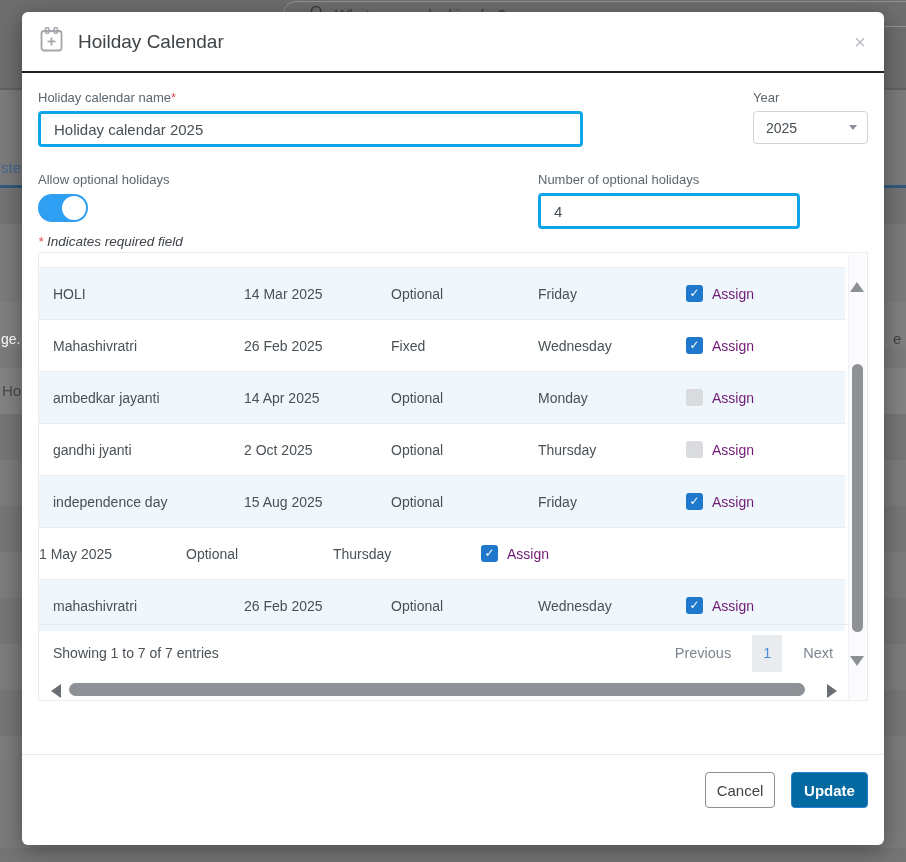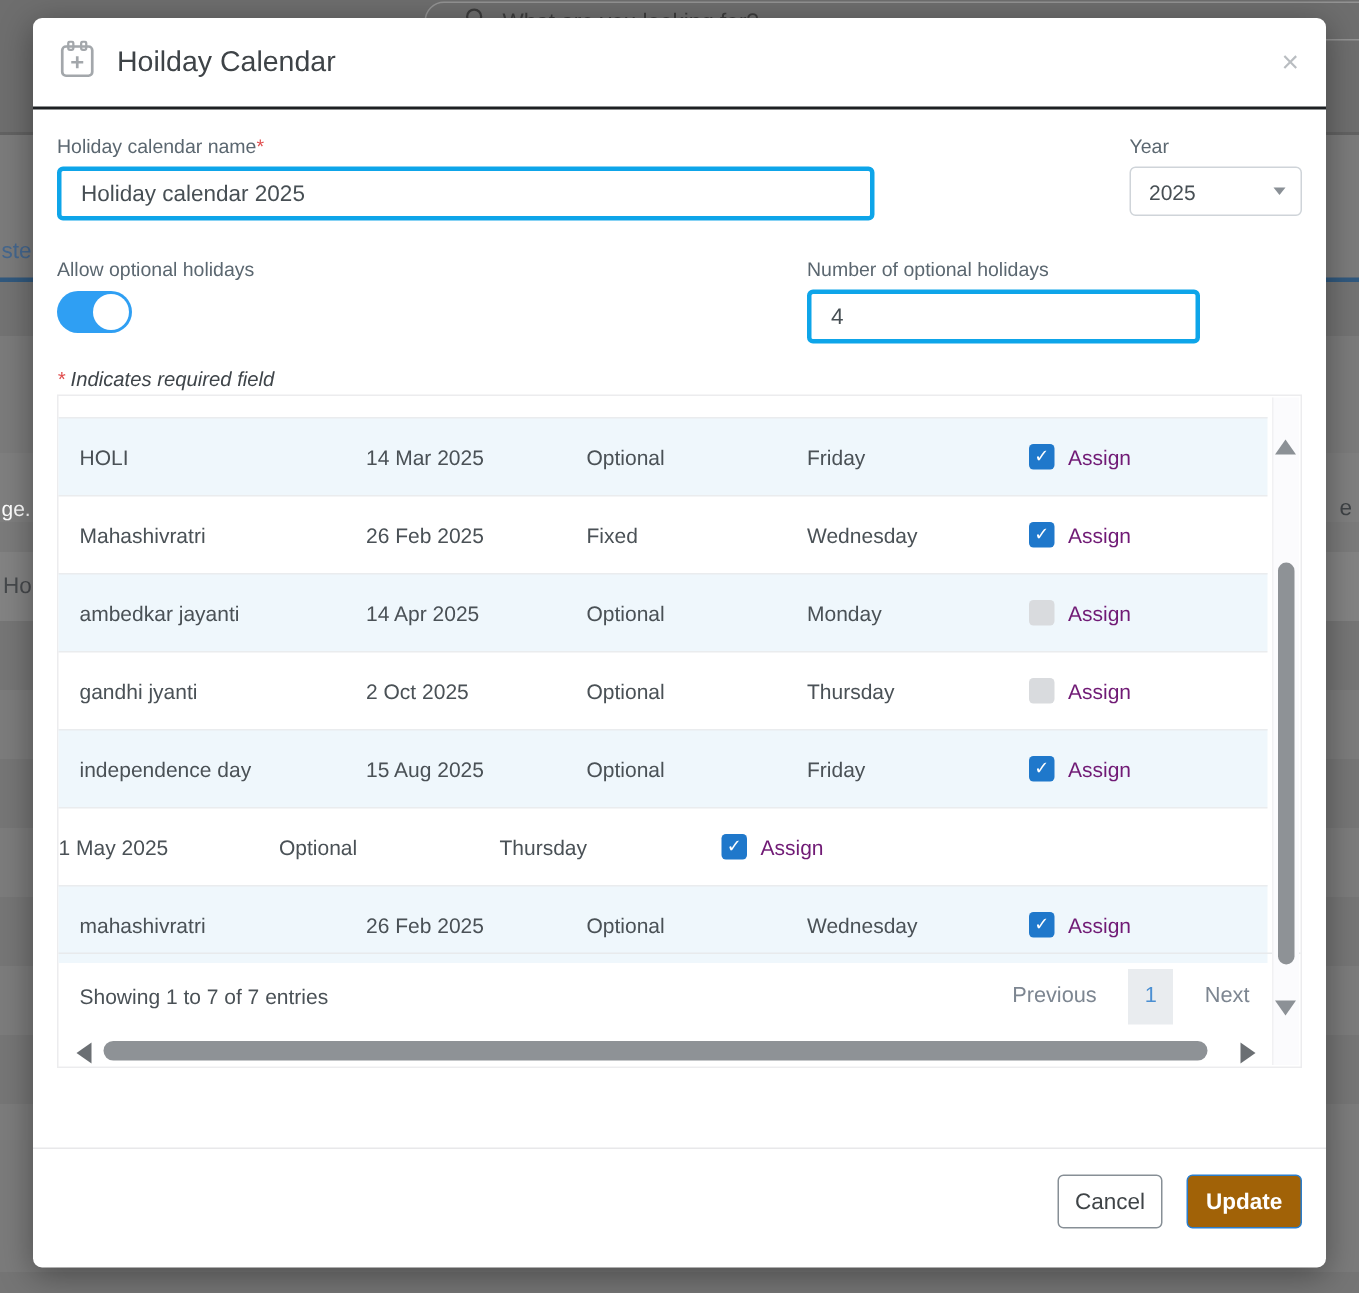--- a/index.html
+++ b/index.html
@@ -50,21 +50,21 @@
   .caret{width:0;height:0;border-left:4px solid transparent;border-right:4px solid transparent;border-top:5px solid #8a9096;}
 
   .form-row2{display:flex;margin-top:25px;}
   .grp-allow{flex:0 0 500px;}
   .toggle{margin-top:7px;width:50px;height:28px;border-radius:14px;background:#c6cace;position:relative;cursor:pointer;}
   .toggle.on{background:#2f9ff3;}
   .toggle .knob{position:absolute;top:2px;left:2px;width:24px;height:24px;border-radius:50%;background:#fff;}
   .toggle.on .knob{left:auto;right:2px;}
   .grp-count{width:262px;}
 
-  .req-note{margin-top:16px;font-size:13.5px;color:#3e4449;font-style:italic;}
+  .req-note{margin-top:5px;font-size:13.5px;color:#3e4449;font-style:italic;}
 
   
   .table-wrap{position:relative;margin-top:3px;height:449px;border:1px solid #ececee;box-sizing:border-box;}
   .rows{padding:14px 22px 0 0;}
   .trow{height:51px;display:flex;align-items:center;border-top:1px solid #eaecee;font-size:14px;color:#4a5156;}
   .trow:nth-child(odd){background:#eff7fc;}
   .c1{flex:0 0 191px;padding-left:14px;}
   .c2{flex:0 0 147px;}
   .c3{flex:0 0 147px;}
   .c4{flex:0 0 148px;}
@@ -86,21 +86,21 @@
   .vthumb{position:absolute;top:110px;left:3px;width:11px;height:268px;border-radius:6px;background:#8e9296;cursor:pointer;}
   .hscroll{position:absolute;left:0;right:19px;top:428px;height:20px;}
   .tri-left{position:absolute;left:12px;top:3px;width:0;height:0;border-top:7px solid transparent;border-bottom:7px solid transparent;border-right:10px solid #6b6f73;cursor:pointer;}
   .tri-right{position:absolute;left:788px;top:3px;width:0;height:0;border-top:7px solid transparent;border-bottom:7px solid transparent;border-left:10px solid #6b6f73;cursor:pointer;}
   .hthumb{position:absolute;left:30px;top:2px;width:736px;height:13px;border-radius:7px;background:#8e9296;cursor:pointer;}
 
   .divider{margin:53px -16px 0;border-top:1px solid #e8e8ea;}
   .btn-row{display:flex;justify-content:flex-end;gap:16px;margin-top:17px;}
   .btn{height:36px;border-radius:4px;font-size:15px;display:flex;align-items:center;justify-content:center;cursor:pointer;box-sizing:border-box;font-family:"Liberation Sans","DejaVu Sans",sans-serif;}
   .btn-cancel{width:70px;background:#fff;border:1px solid #878f96;color:#3f4447;}
-  .btn-update{width:77px;background:#a16207;border:1px solid #2a7dcc;color:#fff;font-weight:bold;}
+  .btn-update{width:77px;background:#0369a1;border:1px solid #2a7dcc;color:#fff;font-weight:bold;}
 </style>
 </head>
 <body>
 
 <div class="backdrop">
   <div class="bg-header">
     <div class="bg-search">
       <span>
         <svg width="15" height="15" viewBox="0 0 16 16">
             <circle cx="6.5" cy="6.5" r="5" fill="none" stroke="#3c3c3c" stroke-width="1.6"></circle>

